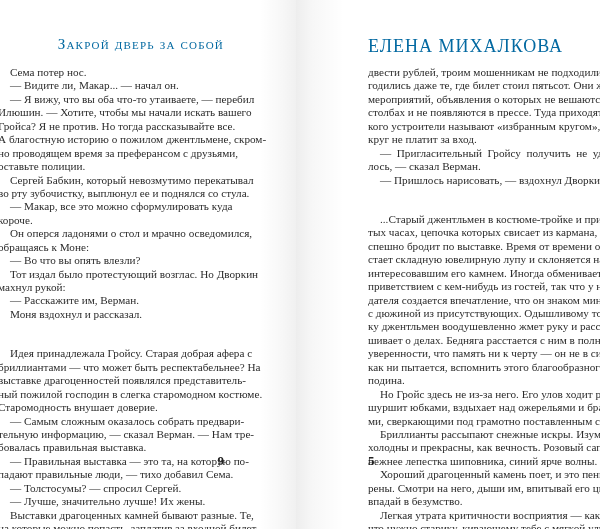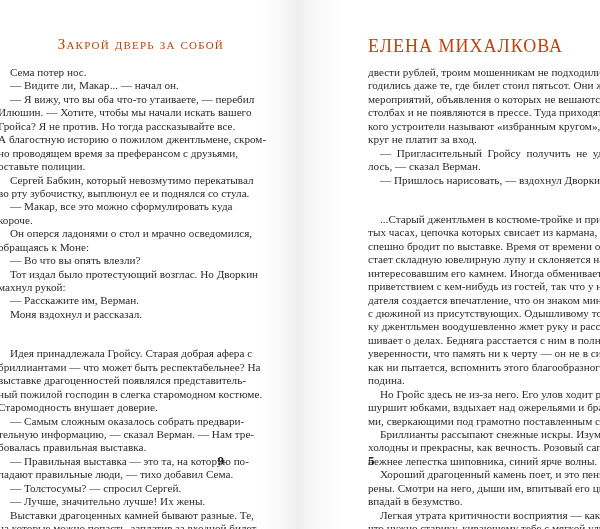--- a/index.html
+++ b/index.html
@@ -21,21 +21,21 @@
     position: absolute; top: 0; left: 0; width: 48px; height: 100%;
     background: linear-gradient(to right, rgba(0,0,0,0.07) 0%, rgba(0,0,0,0.03) 35%, rgba(0,0,0,0) 100%);
   }
   .gutter-line {
     position: absolute; top: 0; left: 296px; width: 2px; height: 529px;
     background: #e2e2e2;
   }
   .running-head {
     position: absolute; top: 36px;
     font-family: "Liberation Serif", serif;
-    font-size: 14px; letter-spacing: 1.2px; color: #c2410c;
+    font-size: 14px; letter-spacing: 1.2px; color: #0369a1;
     white-space: nowrap;
   }
   .page-left .running-head { right: 72px; font-variant: small-caps; font-size: 15px; }
   .page-right .running-head { left: 72px; font-size: 18px; letter-spacing: 1px; }
   .text {
     position: absolute; top: 66px;
     font-family: "Liberation Serif", serif;
     font-size: 11.2px; line-height: 13.45px; color: #2b2b2b;
   }
   .page-left .text { left: -2px; width: 228px; }

